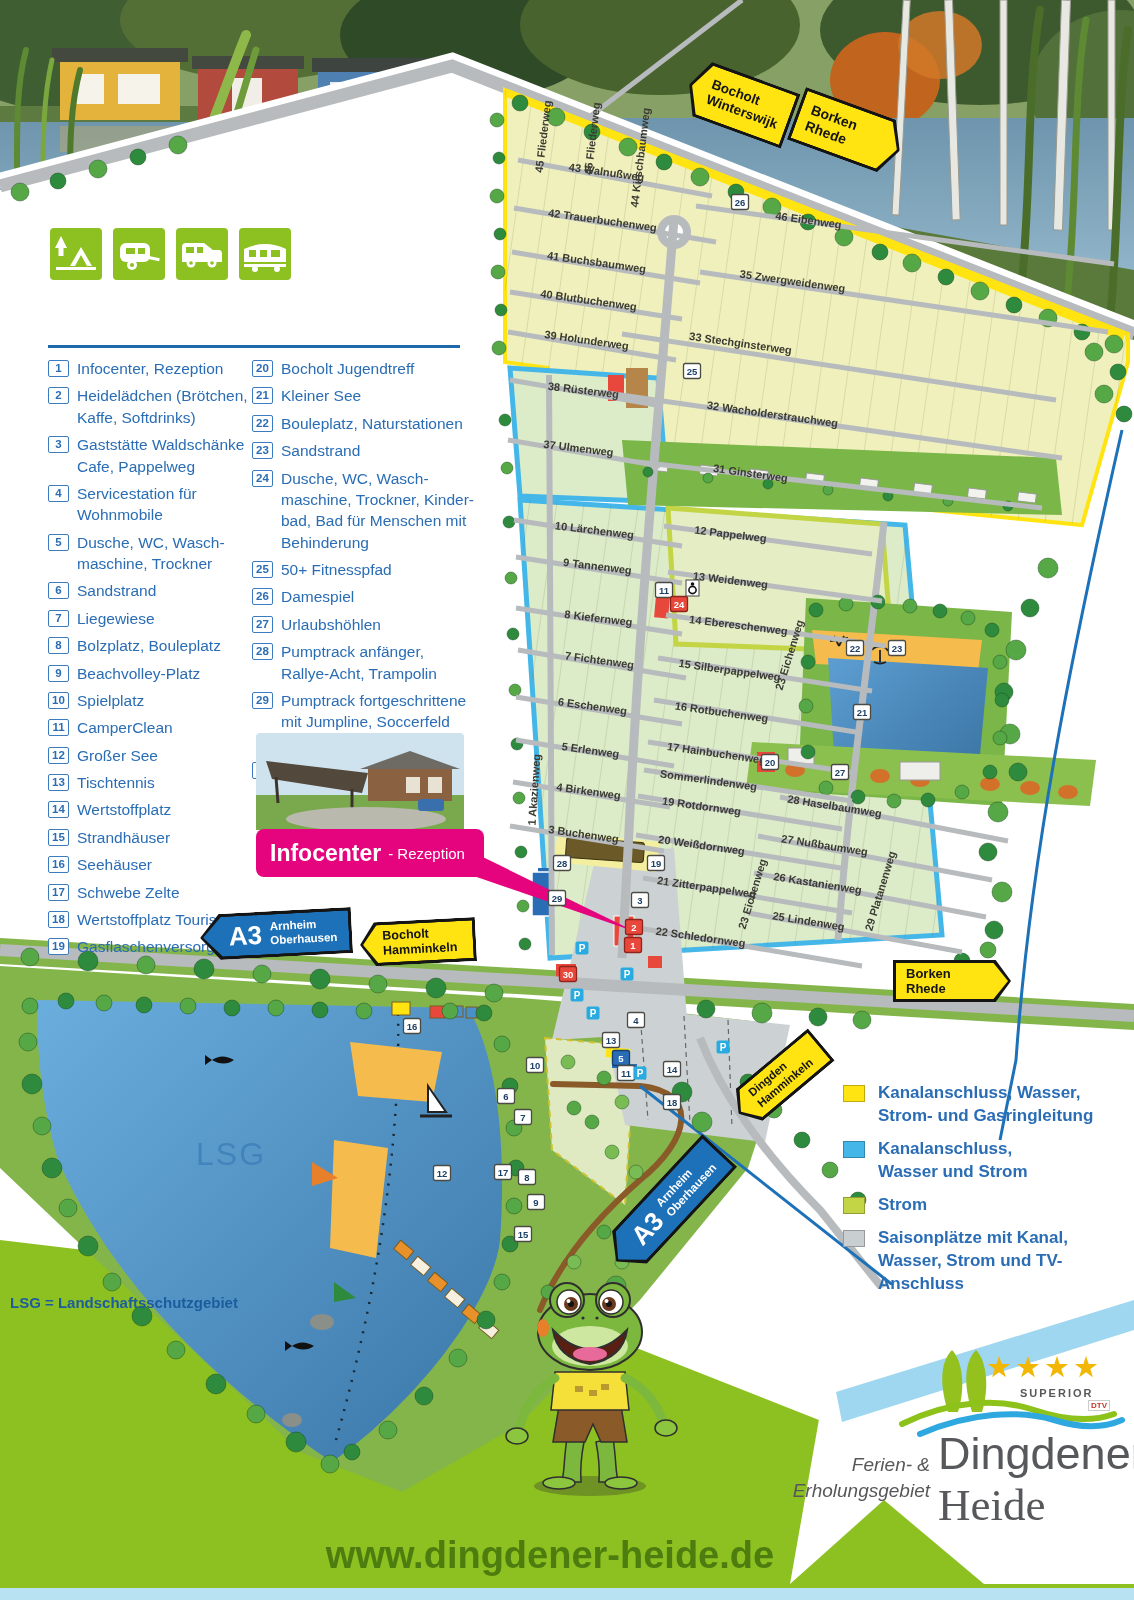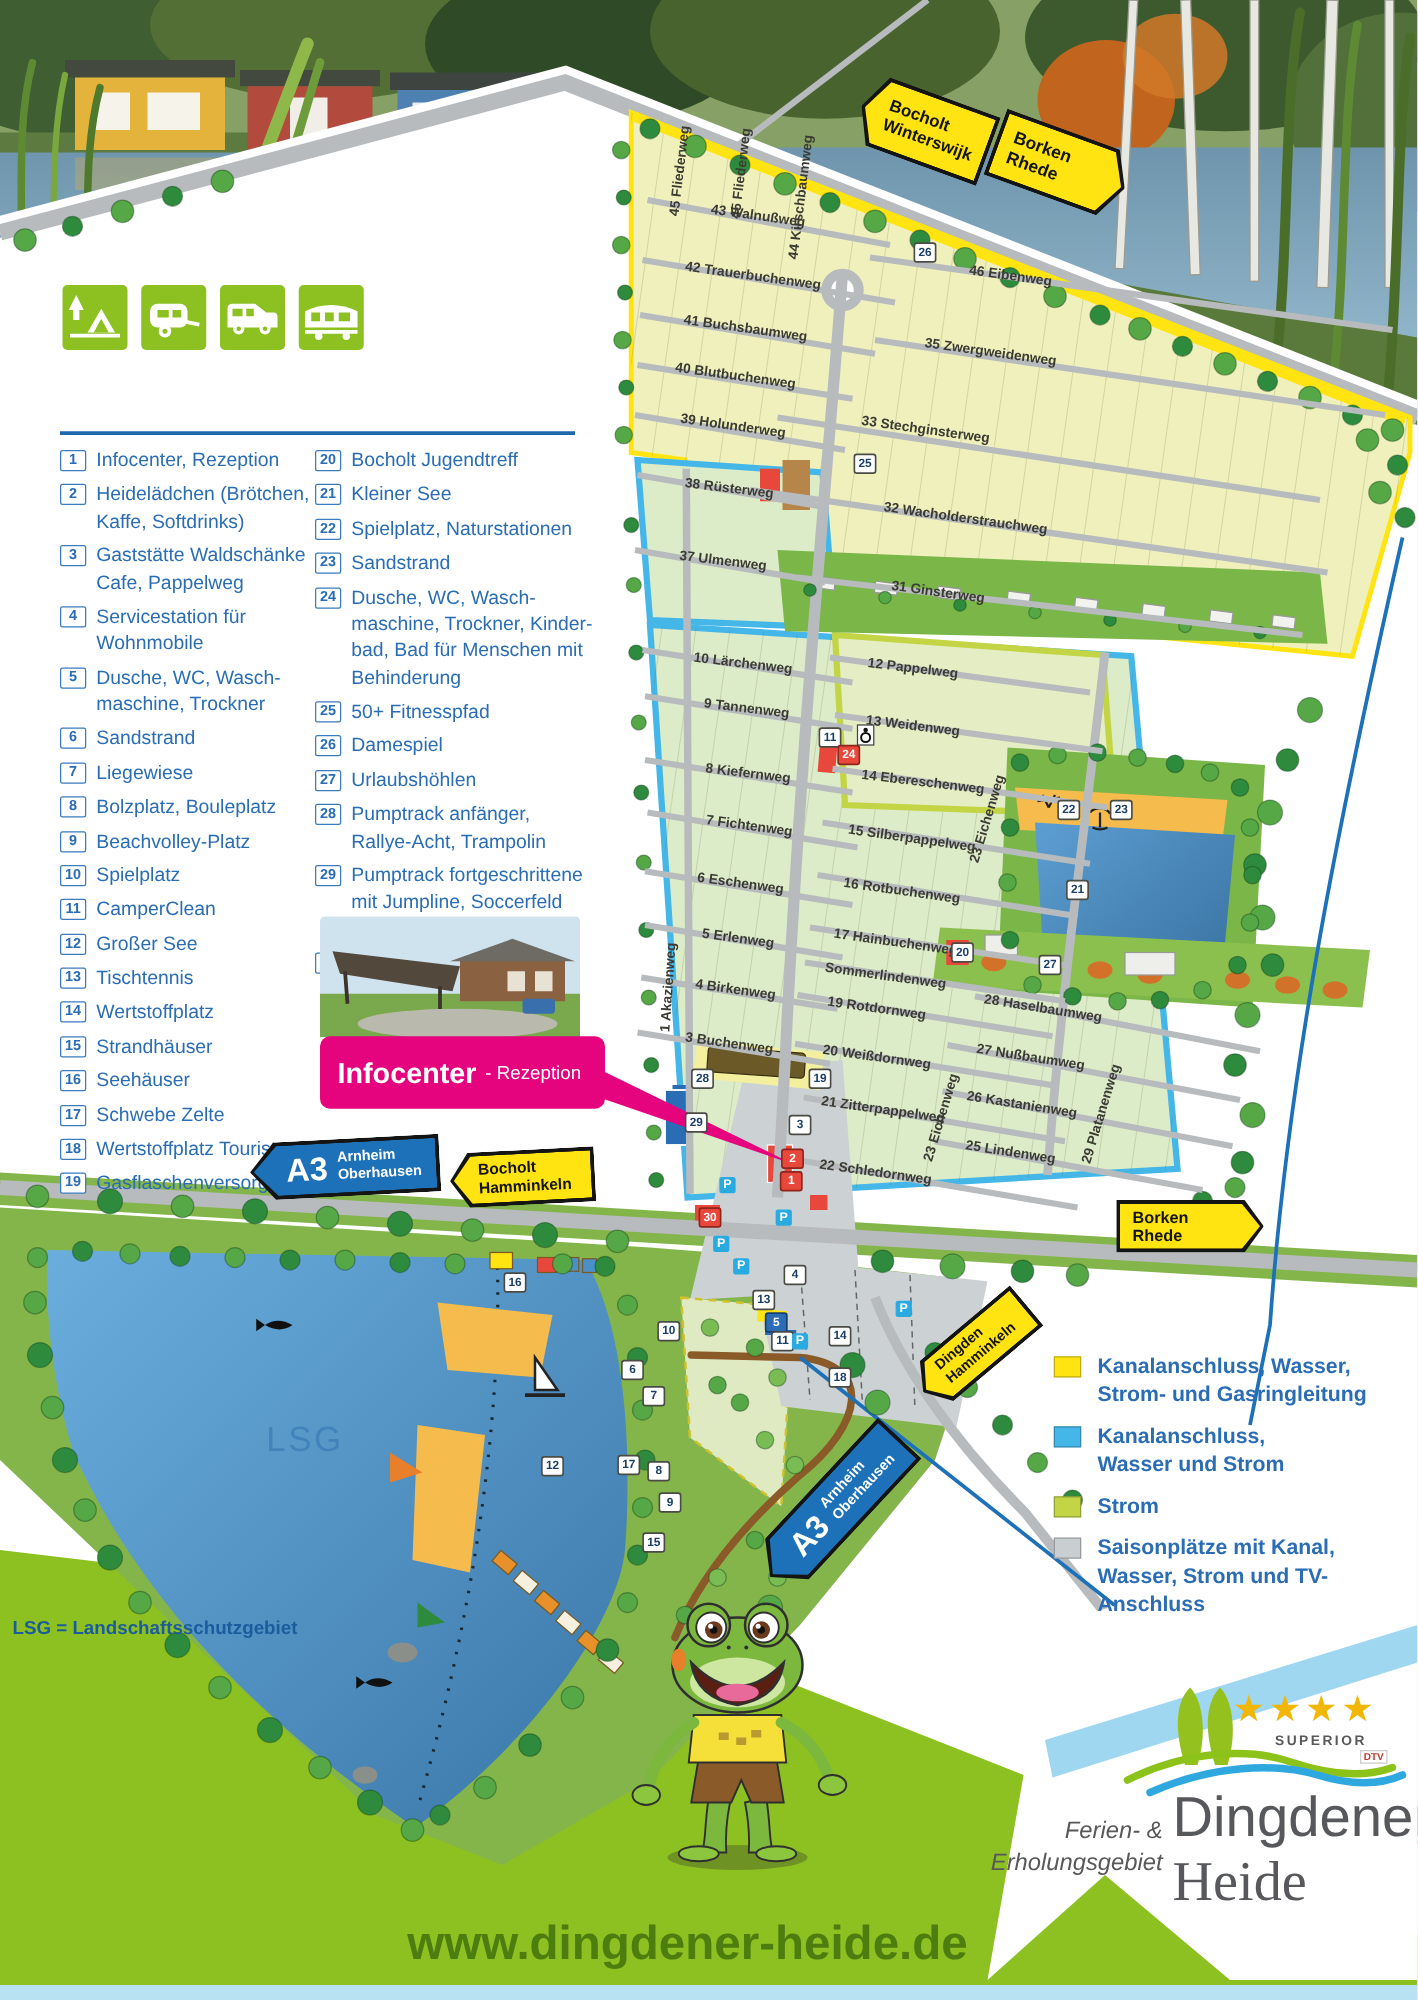--- a/index.html
+++ b/index.html
@@ -37,21 +37,21 @@
   .sign.right .sign-bg,.sign.right .sign-in{clip-path:polygon(0 0,87% 0,100% 50%,87% 100%,0 100%);}
   .sign.yellow .sign-in{background:#ffe412;}
   .sign.blue .sign-in{background:#1d71b8;color:#fff;}
   .sign .lines{display:flex;flex-direction:column;line-height:1.18;}
   .sign.left .sign-in{padding-left:17%;}
   .sign.right .sign-in{padding-left:10px;}
   .a3badge{font-size:26px;font-weight:bold;margin-right:8px;}
 
   
   #ic-photo{position:absolute;left:256px;top:733px;width:208px;height:97px;border-radius:4px 4px 0 0;overflow:hidden;}
-  #ic-banner{position:absolute;left:256px;top:829px;width:214px;height:58px;background:#e5047e;border-radius:8px;
+  #ic-banner{position:absolute;left:256px;top:829px;width:214px;height:48px;background:#e5047e;border-radius:8px;
              display:flex;align-items:center;padding-left:14px;color:#fff;}
   #ic-banner .big{font-size:23px;font-weight:bold;}
   #ic-banner .small{font-size:15px;margin-left:7px;}
 
   
   #site-legend{position:absolute;left:843px;top:1082px;width:292px;display:flex;flex-direction:column;gap:10px;justify-content:space-between;}
   .sl-item{display:flex;gap:13px;align-items:flex-start;}
   .swatch{flex:0 0 auto;width:20px;height:15px;margin-top:3px;border:1px solid rgba(0,0,0,.25);}
   .sl-text{font-size:17px;font-weight:bold;color:#2a6db5;line-height:1.35;white-space:pre-line;}
 
@@ -59,21 +59,21 @@
   #logo-stars{position:absolute;left:986px;top:1350px;font-size:29px;letter-spacing:3px;color:#f2b705;}
   #logo-superior{position:absolute;left:1020px;top:1387px;font-size:11px;letter-spacing:2px;color:#58585a;font-weight:bold;}
   #logo-dtv{position:absolute;left:1088px;top:1400px;font-size:8px;color:#c0392b;font-weight:bold;border:1px solid #ccc;
             padding:0 2px;background:#fff;}
   #logo-name1{position:absolute;left:938px;top:1428px;font-size:45px;color:#57585b;}
   #logo-name2{position:absolute;left:938px;top:1479px;font-size:45px;color:#57585b;font-family:Liberation Serif, serif;}
   #logo-tag{position:absolute;left:762px;top:1452px;width:168px;text-align:right;font-style:italic;
             font-size:19px;color:#58585a;line-height:1.35;white-space:pre-line;}
 
   #lsg-note{position:absolute;left:10px;top:1294px;font-size:15px;font-weight:bold;color:#1b5c9e;}
-  #lsg-big{position:absolute;left:213px;top:1136px;font-size:28px;letter-spacing:2px;color:#3c7cb8;opacity:.75;}
+  #lsg-big{position:absolute;left:196px;top:1136px;font-size:32px;letter-spacing:2px;color:#3c7cb8;opacity:.75;}
   #url-banner{position:absolute;left:0;top:1534px;width:1100px;text-align:center;
               font-size:38px;font-weight:bold;color:#4d7c0f;}
 </style>
 </head>
 <body>
 
 <div id="page">
 
 <svg id="map-svg" width="1134" height="1600" viewBox="0 0 1134 1600" style="position:absolute;left:0;top:0;">
   <defs>
@@ -856,21 +856,21 @@
       <div class="leg-item">
         <span class="num-box">20</span>
         <span class="leg-text">Bocholt Jugendtreff</span>
       </div>
       <div class="leg-item">
         <span class="num-box">21</span>
         <span class="leg-text">Kleiner See</span>
       </div>
       <div class="leg-item">
         <span class="num-box">22</span>
-        <span class="leg-text">Spielplatz, Naturstationen</span>
+        <span class="leg-text">Bouleplatz, Naturstationen</span>
       </div>
       <div class="leg-item">
         <span class="num-box">23</span>
         <span class="leg-text">Sandstrand</span>
       </div>
       <div class="leg-item">
         <span class="num-box">24</span>
         <span class="leg-text">Dusche, WC, Wasch-
 maschine, Trockner, Kinder-
 bad, Bad für Menschen mit

